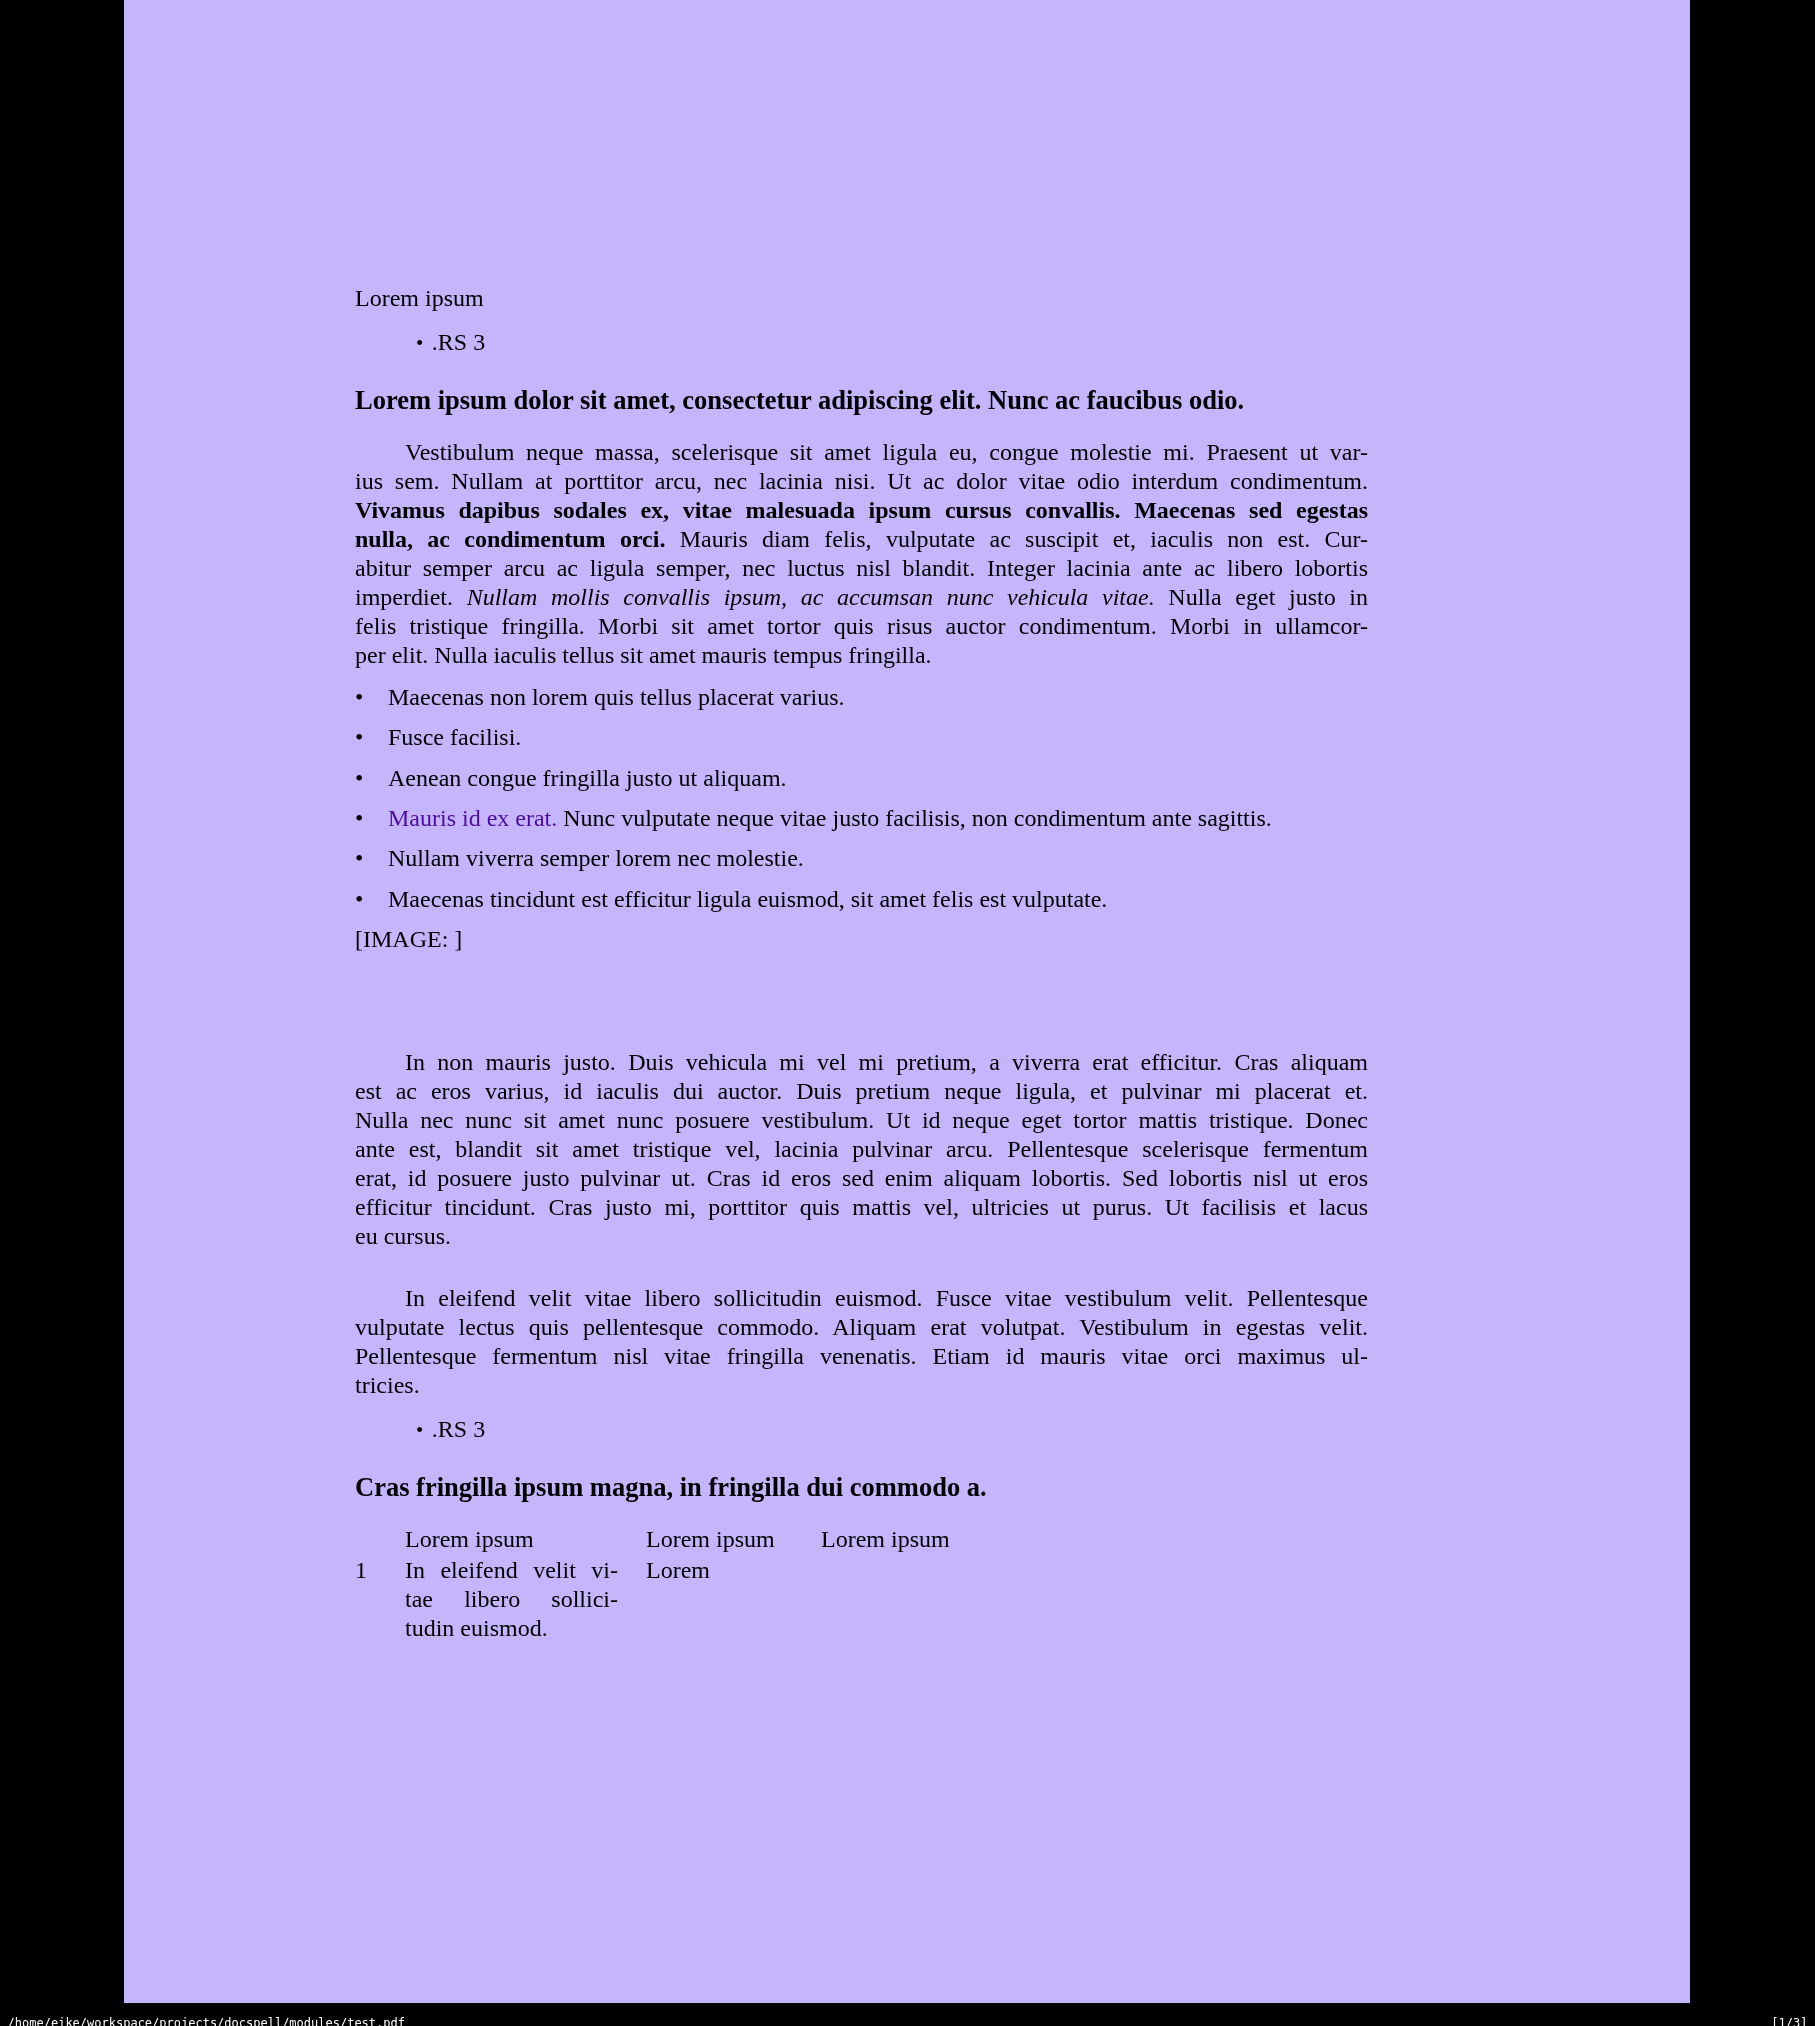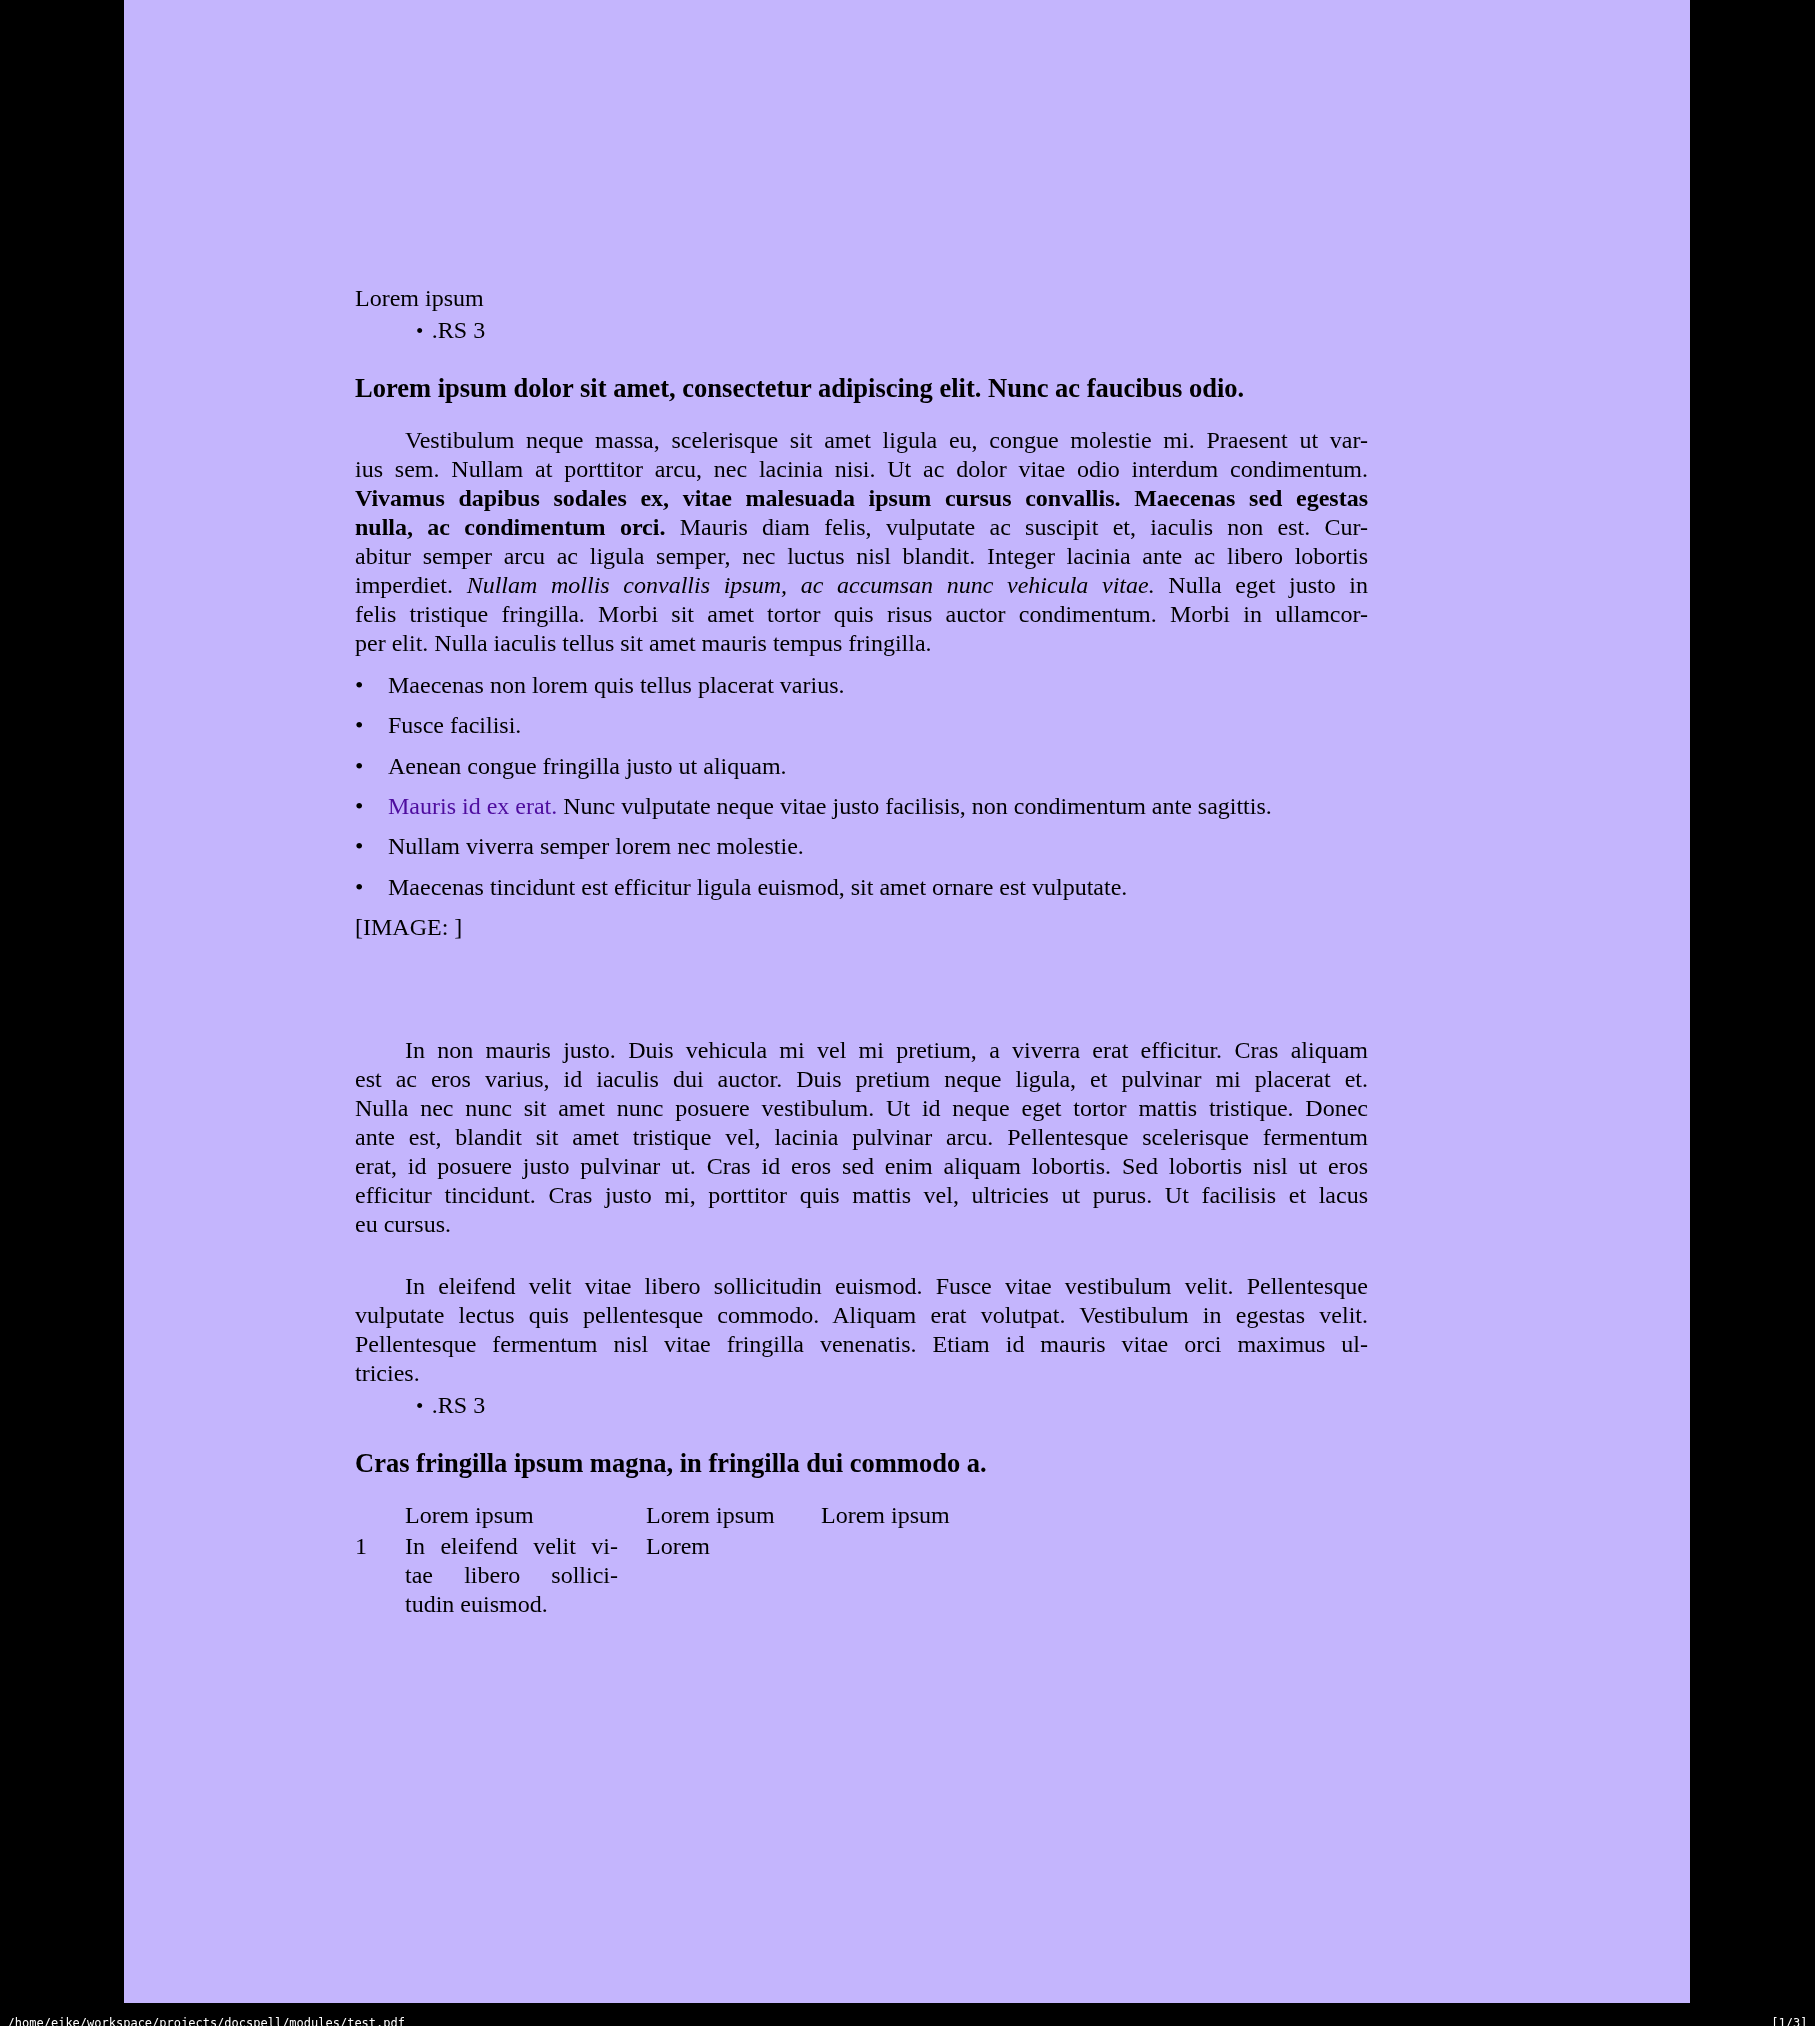--- a/index.html
+++ b/index.html
@@ -1,21 +1,21 @@
 <!DOCTYPE html>
 <html style="--link: #4e0d9e; --sbbg: #000000; --sbfg: #ffffff;font-size:15px"><head>
 <meta charset="utf-8">
 <style>
   html,body{margin:0;padding:0;background:#000;}
   .screen{position:relative;width:1815px;height:2026px;background:#000;overflow:hidden;font-family:"Liberation Serif",serif;}
   .page{position:absolute;left:124px;top:0;width:1566px;height:2003px;background:#c4b5fd;color:#000;
         font-size:24px;line-height:29px;display:flow-root;}
   .block{padding-left:231px;padding-right:322px;}
   .intro{margin-top:284px;}
-  .rs-row{margin-top:3px;padding-left:292px;white-space:nowrap;}
+  .rs-row{margin-top:15px;padding-left:292px;white-space:nowrap;}
   .rs-row .rs-dot{margin-right:8.5px;font-size:21px;}
   .doc-heading{margin-top:25.6px;padding-left:231px;font-weight:bold;font-size:26.5px;line-height:32px;white-space:nowrap;}
   .para{margin-top:22px;}
   .para .line{text-align:justify;text-align-last:justify;white-space:nowrap;}
   .para .line.last{text-align:center;text-align-last:left;}
   .para .line.indent{padding-left:50px;}
   .maecenas{margin-top:33px;padding-left:281px;white-space:nowrap;}
   .bullets{margin-top:13.2px;}
   .bullet-row{padding-left:231px;white-space:nowrap;}
   .bullet-row + .bullet-row{margin-top:11.4px;}
@@ -66,21 +66,21 @@
         <div class="line last"><span class="seg-n">per elit. Nulla iaculis tellus sit amet mauris tempus fringilla.</span></div>
       </div>
 
 
     <div class="bullets">
         <div class="bullet-row"><span class="dot">•</span><span class="seg-n">Maecenas non lorem quis tellus placerat varius.</span></div>
         <div class="bullet-row"><span class="dot">•</span><span class="seg-n">Fusce facilisi.</span></div>
         <div class="bullet-row"><span class="dot">•</span><span class="seg-n">Aenean congue fringilla justo ut aliquam.</span></div>
         <div class="bullet-row"><span class="dot">•</span><span class="seg-l">Mauris id ex erat.</span><span class="seg-n"> Nunc vulputate neque vitae justo facilisis, non condimentum ante sagittis.</span></div>
         <div class="bullet-row"><span class="dot">•</span><span class="seg-n">Nullam viverra semper lorem nec molestie.</span></div>
-        <div class="bullet-row"><span class="dot">•</span><span class="seg-n">Maecenas tincidunt est efficitur ligula euismod, sit amet ornare est vulputate.</span></div>
+        <div class="bullet-row"><span class="dot">•</span><span class="seg-n">Maecenas tincidunt est efficitur ligula euismod, sit amet felis est vulputate.</span></div>
       </div>
 
     <div class="image-ph">[IMAGE: ]</div>
 
     <div class="block para para2">
         <div class="line indent"><span class="seg-n">In non mauris justo. Duis vehicula mi vel mi pretium, a viverra erat efficitur. Cras aliquam</span></div>
         <div class="line"><span class="seg-n">est ac eros varius, id iaculis dui auctor. Duis pretium neque ligula, et pulvinar mi placerat et.</span></div>
         <div class="line"><span class="seg-n">Nulla nec nunc sit amet nunc posuere vestibulum. Ut id neque eget tortor mattis tristique. Donec</span></div>
         <div class="line"><span class="seg-n">ante est, blandit sit amet tristique vel, lacinia pulvinar arcu. Pellentesque scelerisque fermentum</span></div>
         <div class="line"><span class="seg-n">erat, id posuere justo pulvinar ut. Cras id eros sed enim aliquam lobortis. Sed lobortis nisl ut eros</span></div>

